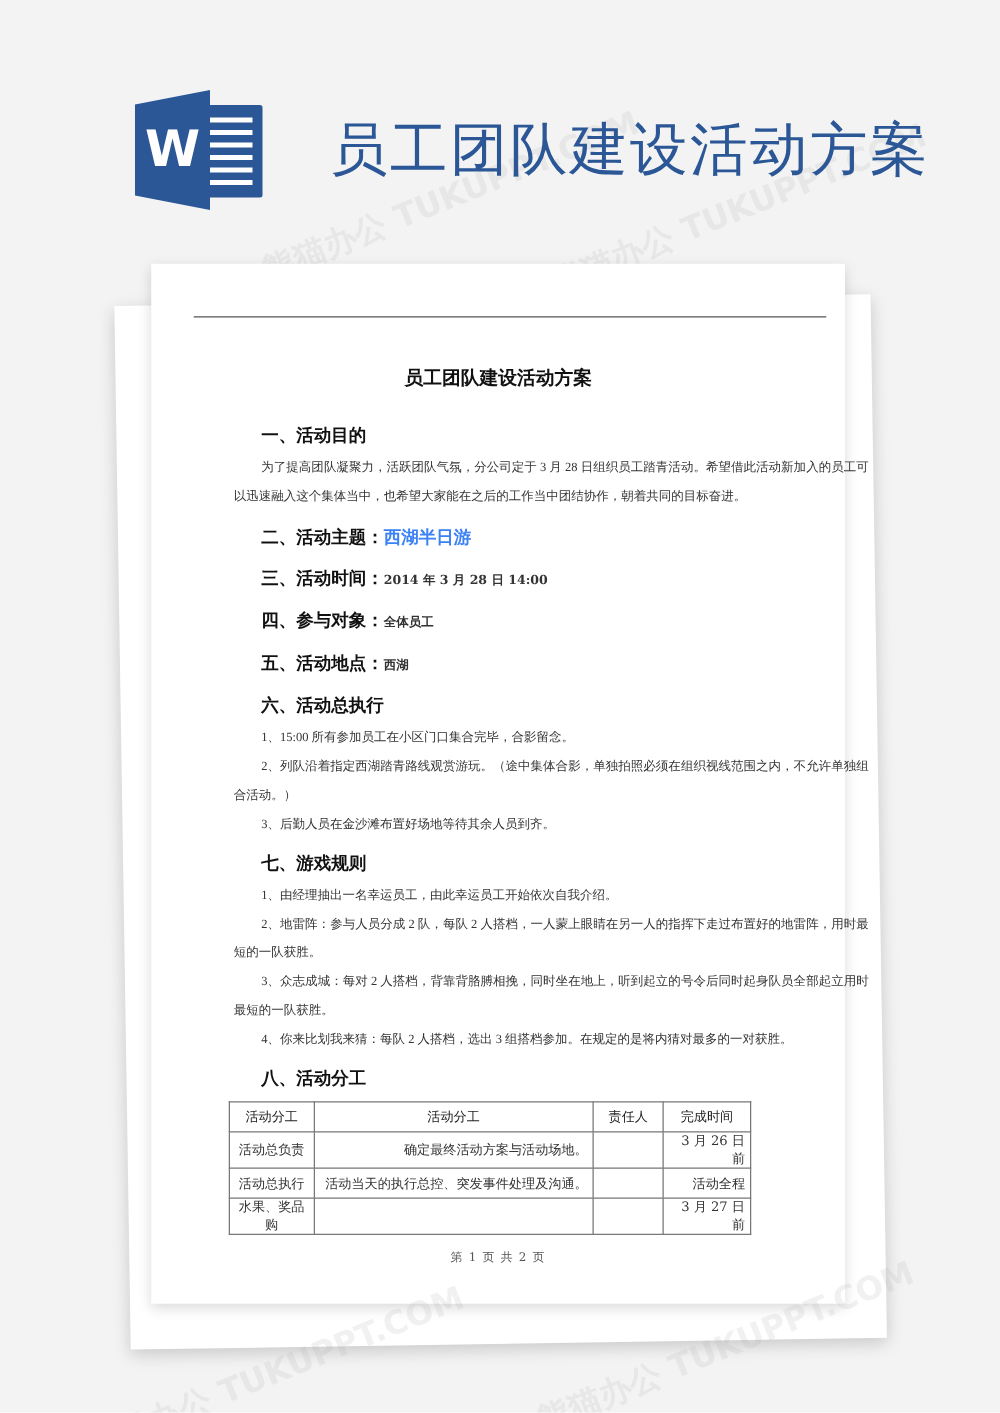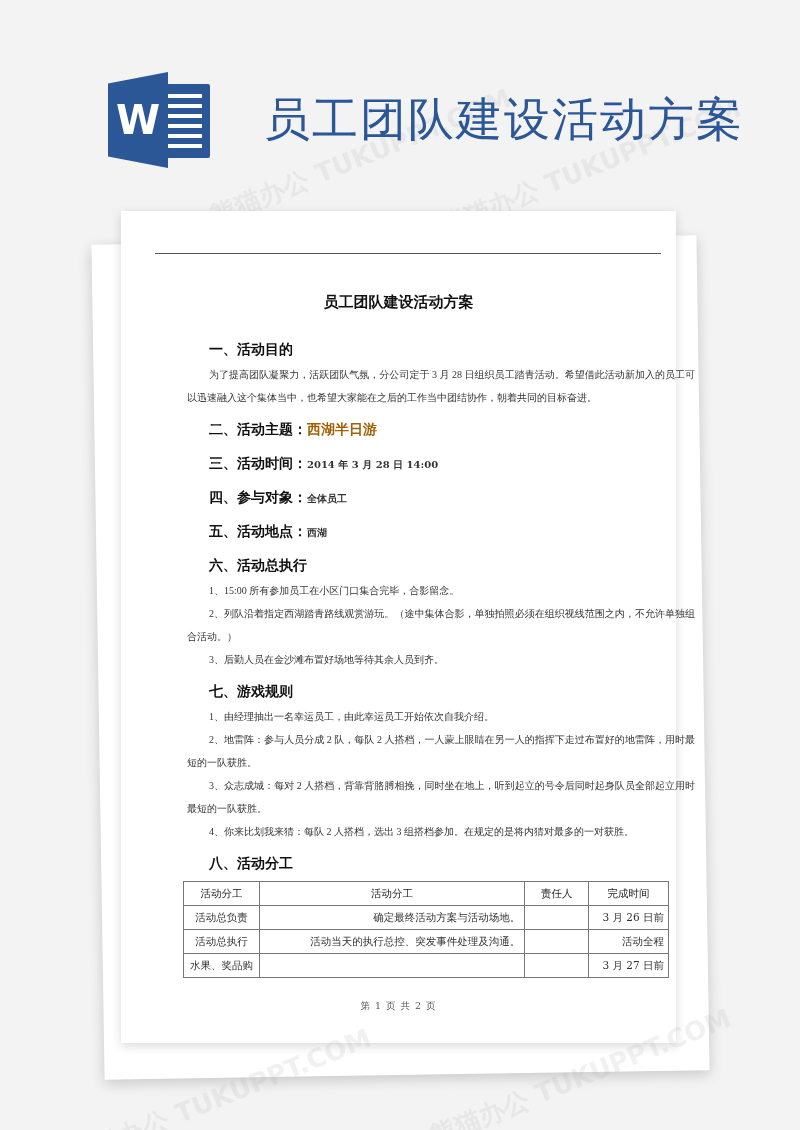--- a/index.html
+++ b/index.html
@@ -53,27 +53,27 @@
     .doc-title {
       position: absolute; left: 0; right: 0; top: 82px; text-align: center;
       font-family: "DejaVu Sans", sans-serif; font-weight: bold; font-size: 15px; color: #111;
     }
     .content { position: absolute; left: 34px; top: 124px; width: 508px; margin-left: 32px; }
     .h {
       font-family: "DejaVu Sans", sans-serif; font-weight: bold; font-size: 14px;
       color: #111; padding-left: 22px; height: 28px; line-height: 28px;
     }
     .h .val { font-family: "DejaVu Serif", serif; font-weight: bold; font-size: 10px; color: #333; }
-    .h .val.bold { font-family: Liberation Sans, sans-serif; font-weight: bold; font-size: 14px; color: #a16207; }
+    .h .val.bold { font-family: Liberation Sans, sans-serif; font-weight: bold; font-size: 14px; color: #3b82f6; }
     .p {
       font-size: 10px; line-height: 23px; color: #333; text-indent: 22px; text-align: justify; font-family: Liberation Serif, serif;
     }
     .gap { height: 6px; }
     table.tasks {
-      border-collapse: collapse; width: 486px; margin-left: -4px; margin-top: 4px;
+      border-collapse: collapse; width: 418px; margin-left: -4px; margin-top: 4px;
       font-size: 10.5px; color: #333;
     }
     table.tasks td, table.tasks th {
       border: 1px solid #777; height: 24px; padding: 0 4px; font-weight: normal;
     }
     table.tasks th { text-align: center; color: #222; }
     table.tasks td.c { text-align: center; }
     table.tasks td.l { text-align: right; padding-left: 6px; }
     .footer {
       position: absolute; left: 0; right: 0; top: 789px; text-align: center;

